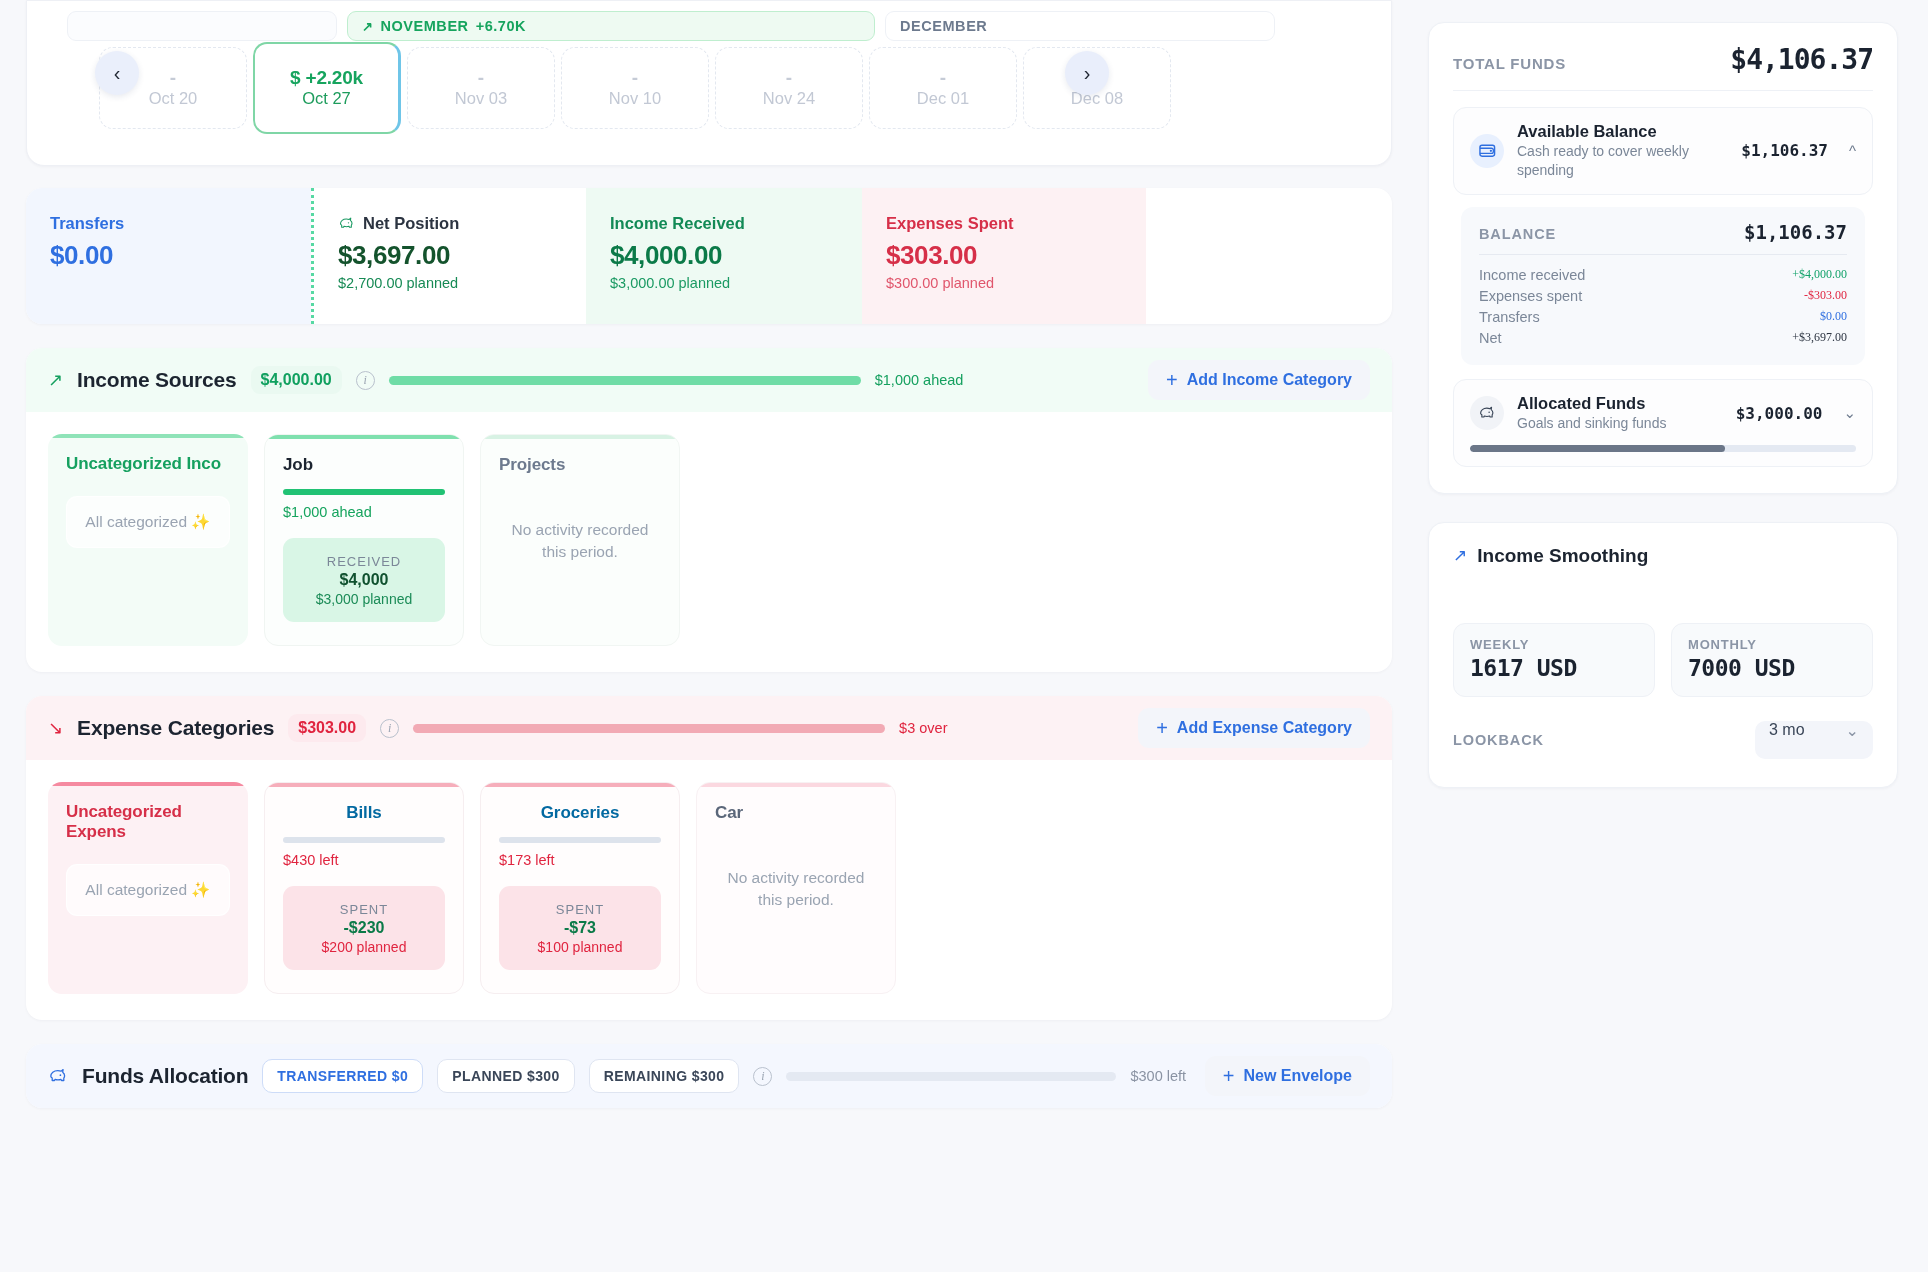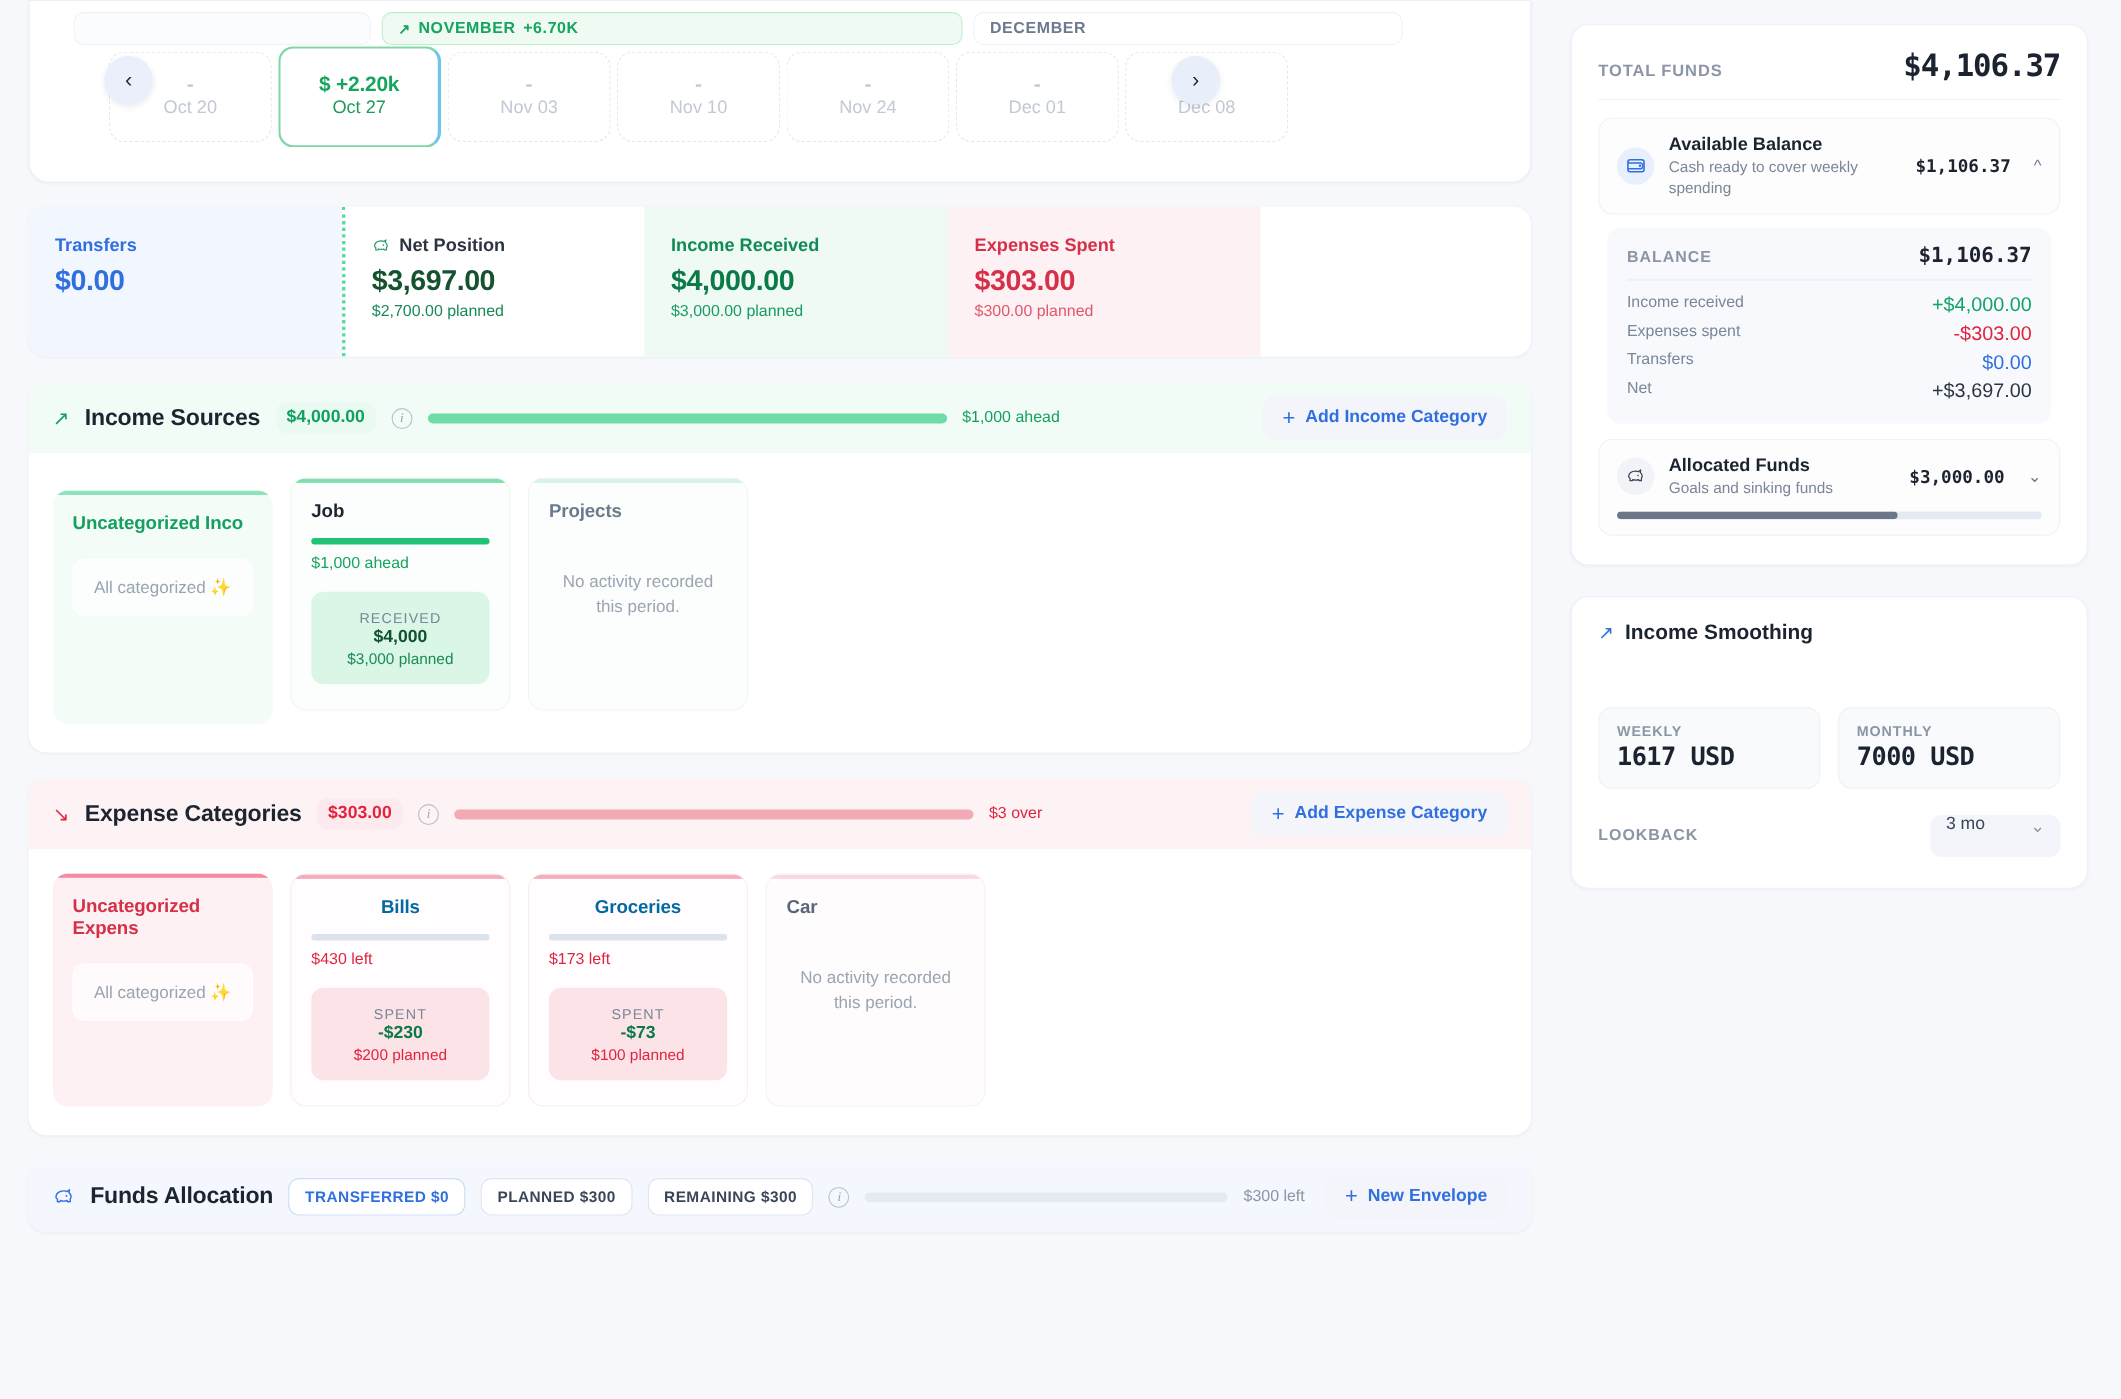--- a/index.html
+++ b/index.html
@@ -161,21 +161,21 @@
   .cc-empty {
     font-size: 15.5px; color:#9aa4b2; text-align:center; line-height:1.45;
     margin-top: 44px; padding: 0 6px;
   }
   .cc-allcat {
     margin-top: 22px; height: 52px; border-radius: 11px; background: rgba(255,255,255,.72);
     display:flex; align-items:center; justify-content:center; gap:8px;
     font-size: 15.5px; color:#9aa4b2; border:1px solid rgba(255,255,255,.9);
   }
   
-  .ic-uncat { background:#f3fcf7;margin-top:12px; } .ic-uncat .top-accent{ background:#8fe3b8; }
+  .ic-uncat { background:#f3fcf7; } .ic-uncat .top-accent{ background:#8fe3b8; }
   .ic-uncat .cc-name { color:#15a05f; }
   .ic-job { background:#fcfefd; border:1px solid #f0f5f2;} .ic-job .top-accent{ background:#7fe0ae; }
   .ic-job .cc-name { color:#1c2430; }
   .ic-job .cc-minibar { background:#21c274; }
   .ic-job .cc-left { color:#16a45e; }
   .ic-job .cc-box { background:#d9f6e6; }
   .ic-job .cc-box .v { color:#10512f; }
   .ic-job .cc-box .p { color:#1b8b57; }
   .ic-proj { background:#fbfefc; border:1px solid #f1f6f3; } .ic-proj .top-accent{ background:#d8f2e4; }
   .ic-proj .cc-name { color:#6d7a8e; }
@@ -231,21 +231,21 @@
   .bal-box {
     margin: 12px 8px 0 8px; background:#f7f9fc; border-radius: 12px;
     padding: 14px 18px 16px 18px;
   }
   .bal-head { display:flex; justify-content:space-between; align-items:baseline; }
   .bal-k { font-size: 14.5px; letter-spacing:.9px; color:#8b95a6; font-weight:600; }
   .bal-v { font-size: 19px; font-weight:700; color:#1b2330; font-family:"DejaVu Sans Mono", monospace; }
   .bal-div { height:1px; background:#e6eaf1; margin: 11px 0 10px 0; }
   .bal-row { display:flex; justify-content:space-between; font-size: 14.5px; padding: 2.5px 0; }
   .bal-row .n { color:#7b8798; }
-  .bal-row .a { font-family:Liberation Sans, sans-serif; font-size:18px;}
+  .bal-row .a { font-family:Liberation Serif, serif; font-size:12px;}
   .a.green { color:#12a26a; } .a.red { color:#e0243f; } .a.blue { color:#2f6fe0; } .a.dark { color:#2c3441; }
 
   .alloc {
     margin-top: 14px; border:1px solid #eef1f6; border-radius:13px;
     padding: 14px 16px 14px 16px; background:#fdfdfe;
   }
   .alloc-top { display:flex; align-items:center; gap:13px; }
   .alloc-bar { height:7px; border-radius:5px; background:#e4e9f2; margin-top:12px; overflow:hidden; }
   .alloc-fill { height:100%; background:#6b7688; border-radius:5px; }
 

